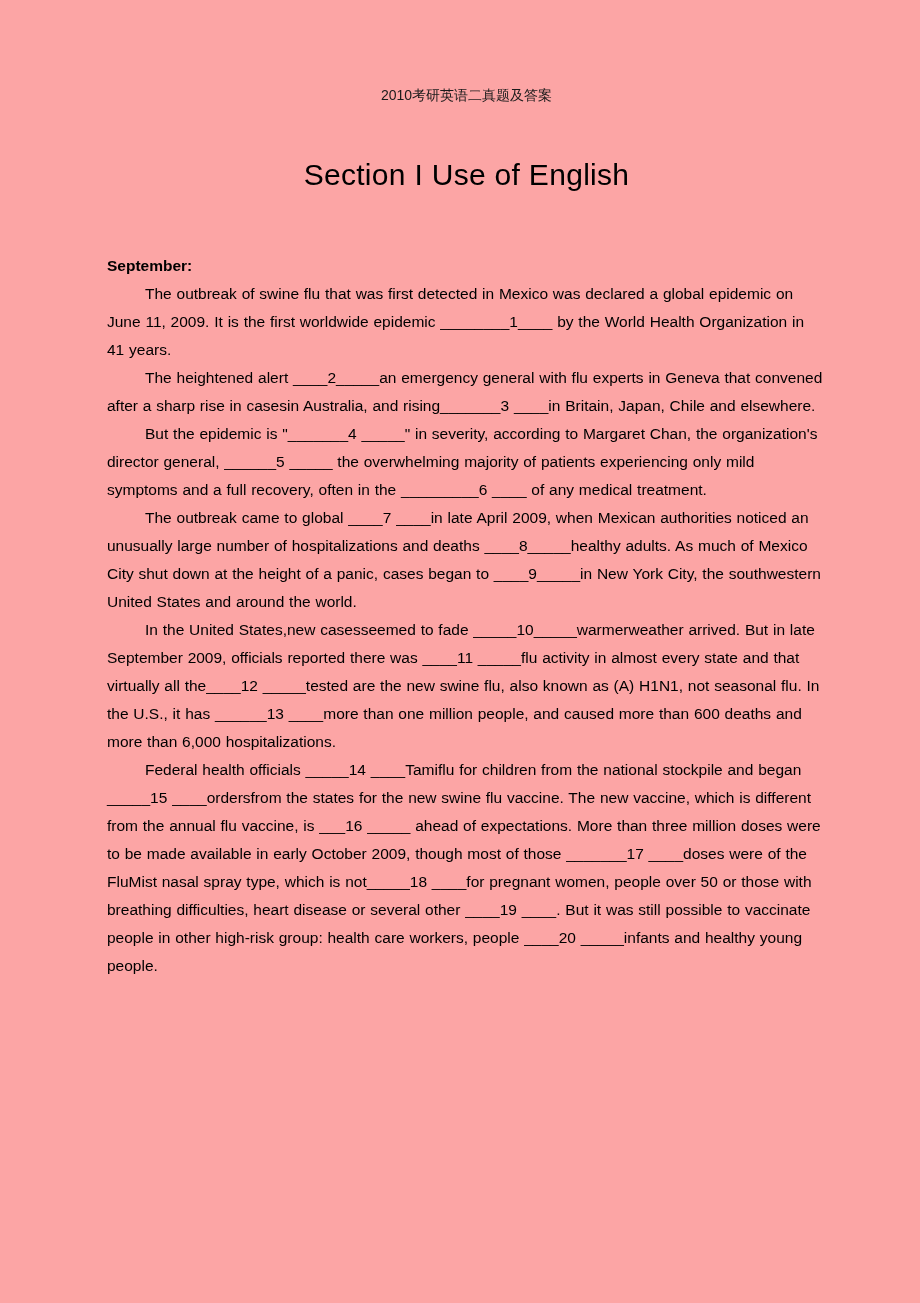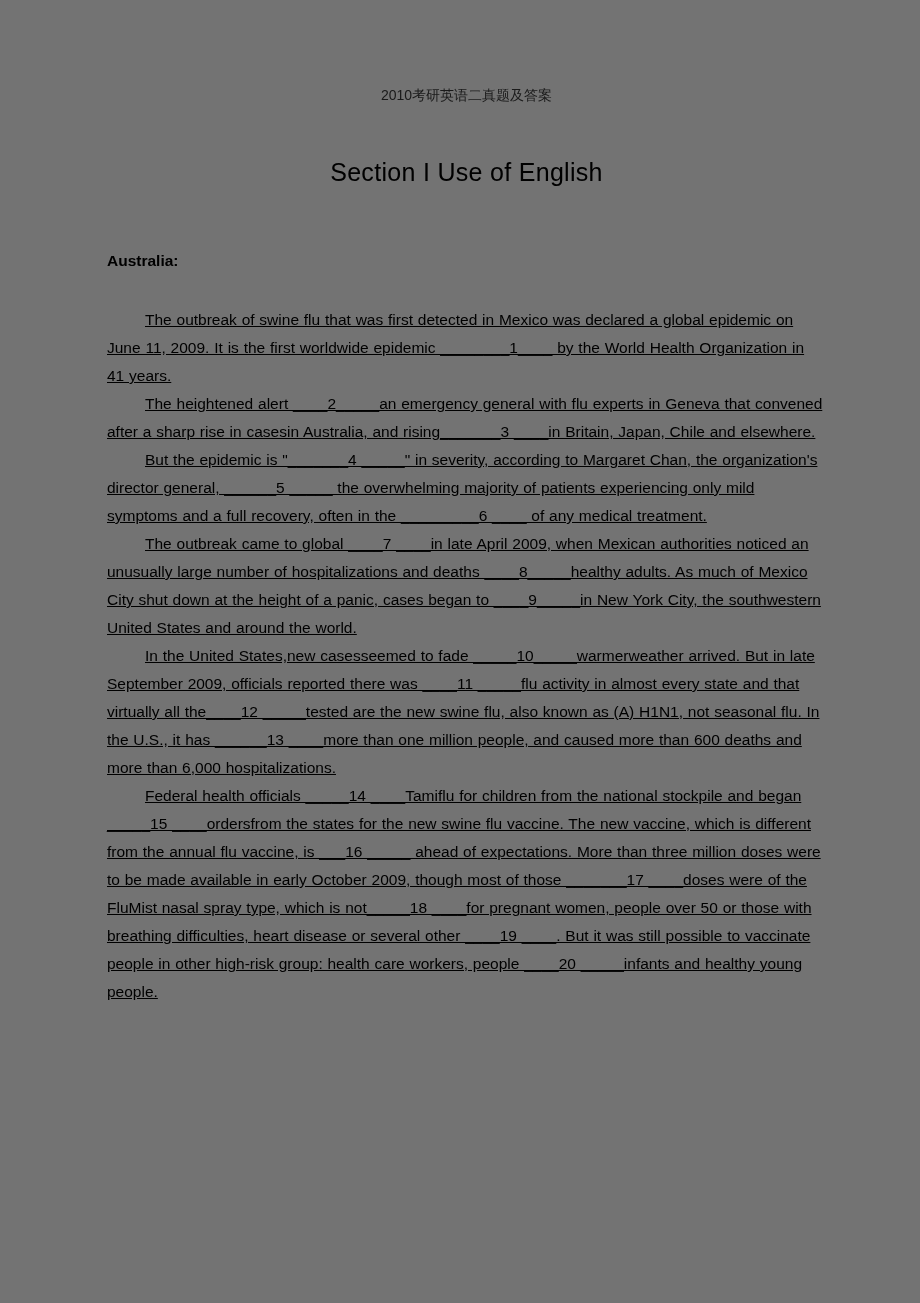--- a/index.html
+++ b/index.html
@@ -12,72 +12,70 @@
       height: 1303px;
       font-family: "Liberation Sans", sans-serif;
       color: #000000;
     }
     .page {
       position: relative;
       width: 920px;
       height: 1303px;
       box-sizing: border-box;
       padding: 86px 94px 40px 107px;
-      background: #737373;
+      background: #fca5a5;
       overflow: hidden;
     }
     .doc-header {
       text-align: center;
       font-size: 14px;
       line-height: 18px;
       color: #1a1a1a;
     }
     .doc-title {
       margin: 54px 0 0 0;
       text-align: center;
-      font-size: 25px;
+      font-size: 30px;
       font-weight: 400;
       letter-spacing: 0.3px;
       color: #000000;
     }
     .directions {
       margin-top: 60px;
       font-size: 15.5px;
       line-height: 28px;
     }
     .directions-label {
       font-weight: 700;
     }
     .directions-text {
       font-weight: 400;
     }
     .passage {
-      margin-top: 31px;
-      text-decoration: underline;
     }
     .para {
       margin: 0;
       font-size: 15.5px;
       line-height: 28px;
       text-indent: 38px;
       text-align: left;
       word-spacing: 0.5px;
     }
   </style>
 </head>
 <body>
 
 <div class="page">
 
   <div class="doc-header">2010考研英语二真题及答案</div>
 
   <h1 class="doc-title">Section I Use of English</h1>
 
   <div class="directions">
-    <div class="directions-label">Australia:</div>
+    <div class="directions-label">September:</div>
   </div>
 
   <div class="passage">
     <p class="para">The outbreak of swine flu that was first detected in Mexico was declared a global epidemic on June 11, 2009. It is the first worldwide epidemic ________1____ by the World Health Organization in 41 years.</p>
     <p class="para">The heightened alert  ____2_____an emergency general with flu experts in Geneva that convened after a sharp rise in casesin Australia, and rising_______3 ____in Britain, Japan, Chile and elsewhere.</p>
     <p class="para">But the epidemic is "_______4 _____" in severity, according to Margaret Chan, the organization's director general,  ______5 _____ the overwhelming majority of patients experiencing only mild symptoms and a full recovery, often in the  _________6 ____ of any medical treatment.</p>
     <p class="para">The outbreak came to global  ____7 ____in late April 2009, when Mexican authorities noticed an unusually large number of hospitalizations and deaths  ____8_____healthy adults. As much of Mexico City shut down at the height of a panic, cases began to  ____9_____in New York City, the southwestern United States and around the world.</p>
     <p class="para">In the United States,new casesseemed to fade _____10_____warmerweather arrived. But in late September 2009, officials reported there was  ____11 _____flu activity in almost every state and that virtually all the____12  _____tested are the new swine flu, also known as (A) H1N1, not seasonal flu. In the U.S., it has  ______13 ____more than one million people, and caused more than 600 deaths and more than 6,000 hospitalizations.</p>
     <p class="para">Federal health officials _____14 ____Tamiflu for children from the national stockpile and began _____15  ____ordersfrom the states for the new swine flu vaccine. The new vaccine, which is different from the annual flu vaccine, is  ___16 _____ ahead of expectations. More than three million doses were to be made available in early October 2009, though most of those  _______17  ____doses were of the FluMist nasal spray type, which is not_____18 ____for pregnant women, people over 50 or those with breathing difficulties, heart disease or several other  ____19 ____. But it was still possible to vaccinate people in other high-risk group: health care workers, people  ____20 _____infants and healthy young people.</p>
   </div>

